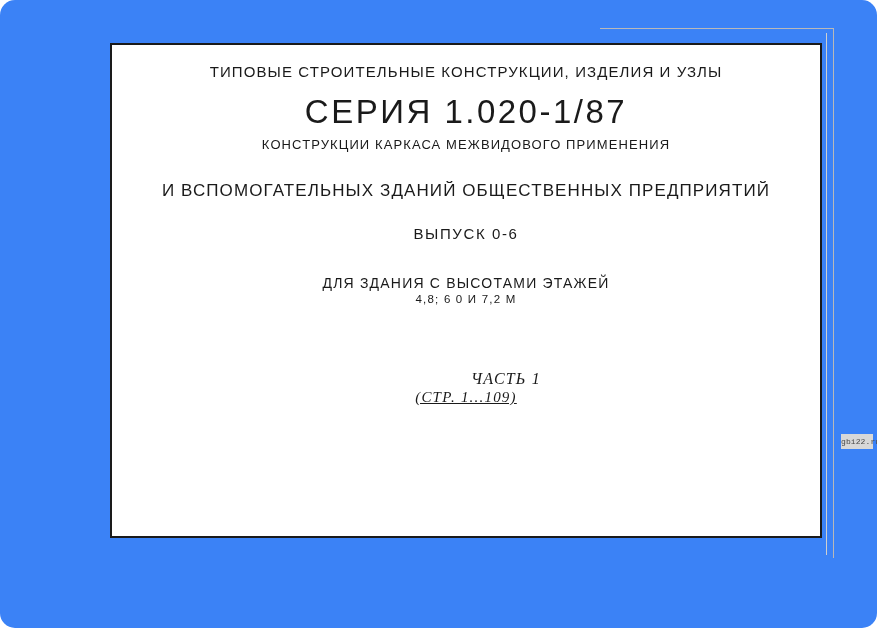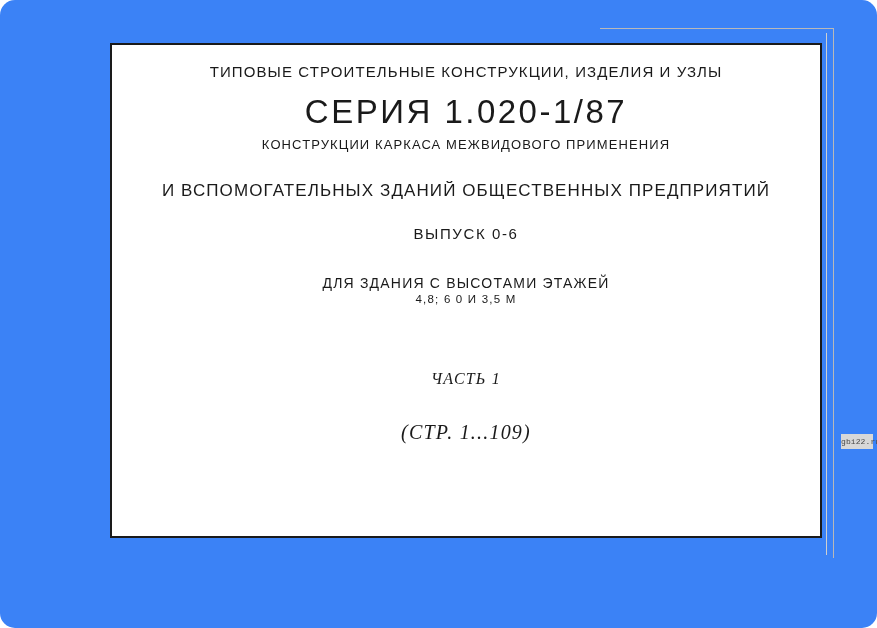--- a/index.html
+++ b/index.html
@@ -130,28 +130,30 @@
     font-size: 11.5px;
     letter-spacing: 1.2px;
   }
 
   .l-part {
     top: 325px;
     font-size: 16px;
     font-style: italic;
     letter-spacing: 1.2px;
     font-family: "Liberation Serif", serif;
+    padding-left: 40px;
   }
 
   .l-pages {
-    top: 376px;
-    font-size: 20px;
+    top: 344px;
+    font-size: 15px;
     font-style: italic;
     letter-spacing: 1.2px;
     font-family: "Liberation Serif", serif;
+    text-decoration: underline;
   }
 
   
   .watermark {
     position: absolute;
     left: 841px;
     top: 434px;
     width: 32px;
     height: 15px;
     background: #d8d8d8;
@@ -182,21 +184,21 @@
       <div class="line l-sub1">КОНСТРУКЦИИ КАРКАСА МЕЖВИДОВОГО ПРИМЕНЕНИЯ</div>
 
 
       <div class="line l-sub3">И ВСПОМОГАТЕЛЬНЫХ ЗДАНИЙ ОБЩЕСТВЕННЫХ ПРЕДПРИЯТИЙ</div>
 
       <div class="line l-issue">ВЫПУСК 0-6</div>
 
 
       <div class="line l-desc2">ДЛЯ ЗДАНИЯ С ВЫСОТАМИ ЭТАЖЕЙ</div>
 
-      <div class="line l-desc3">4,8; 6 0 И 3,5 М</div>
+      <div class="line l-desc3">4,8; 6 0 И 7,2 М</div>
 
       <div class="line l-part">ЧАСТЬ 1</div>
 
       <div class="line l-pages">(СТР. 1...109)</div>
 
     </div>
   </div>
 
   <div class="watermark">gbi22.ru</div>
 

